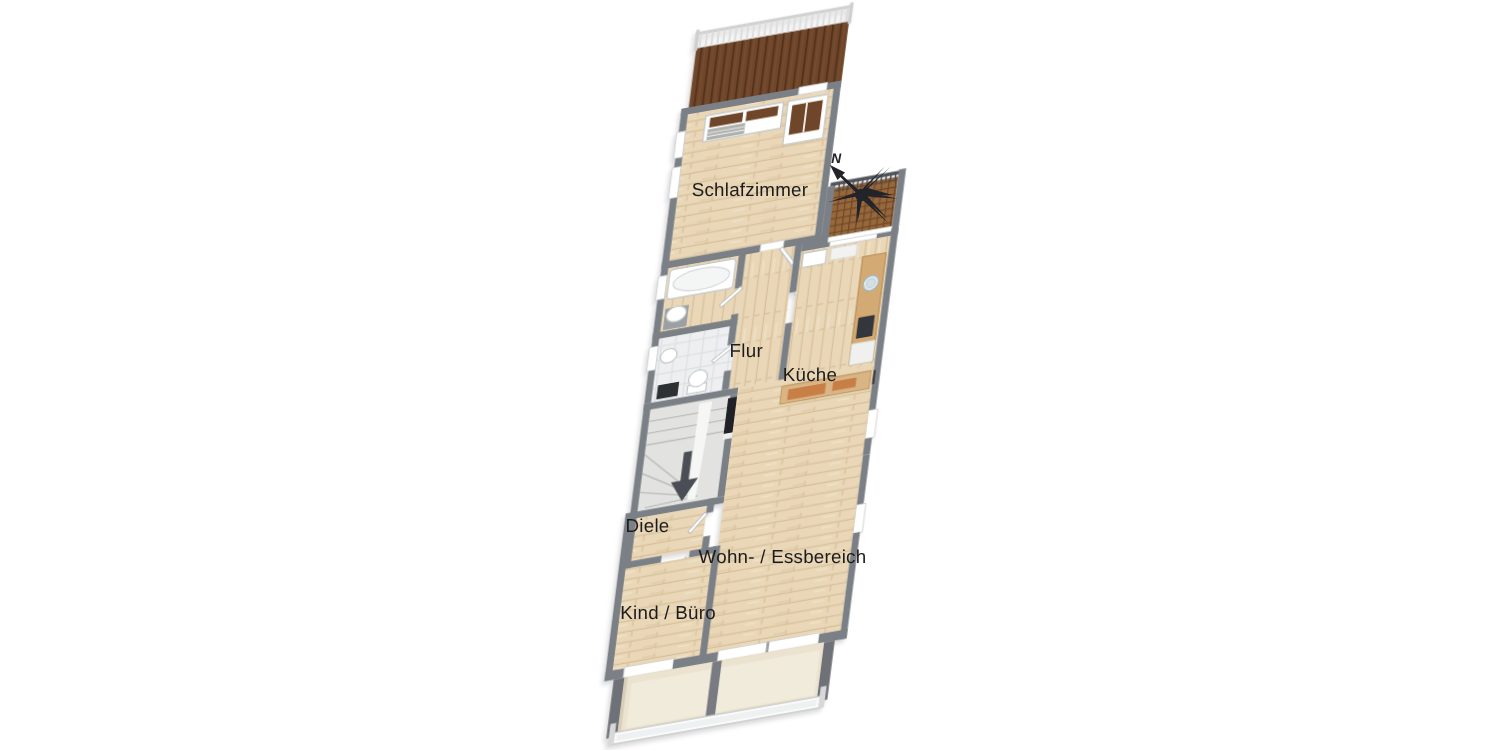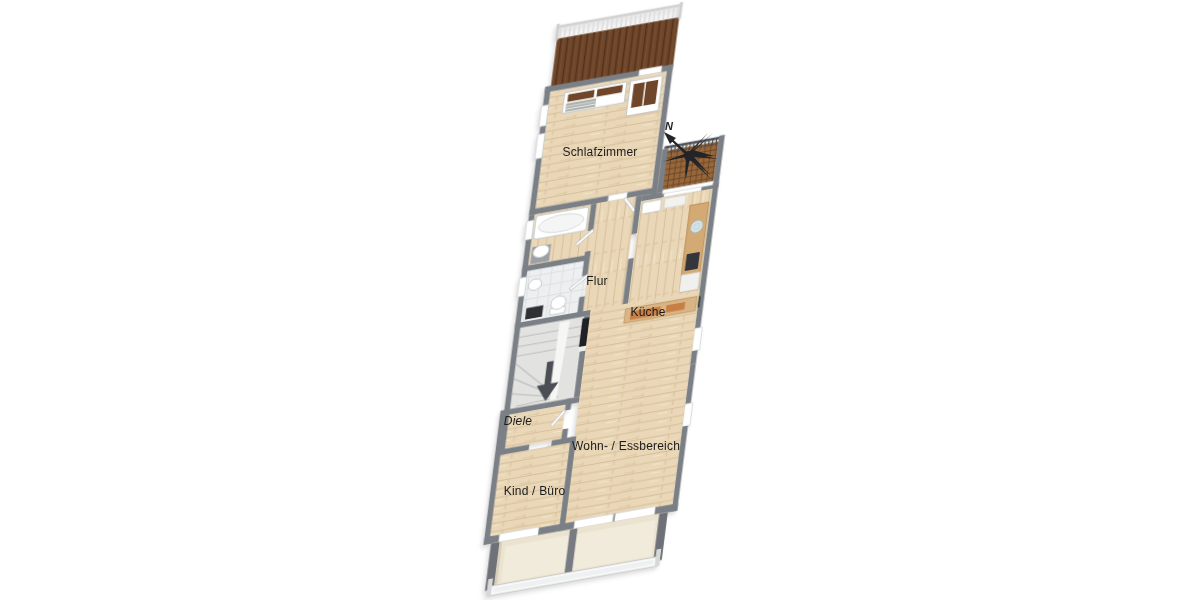--- a/index.html
+++ b/index.html
@@ -1,21 +1,21 @@
 <!DOCTYPE html>
 <html style="--wall: #7b8086; --wallDark: #6e7177; --wood: #e9d7b8; --woodLine: #d6bd96; --darkWood: #6f462a; --darkWoodLine: #4e2f1a; --lattice: #96683c; --latticeLine: #6e4524; --tile: #edeff0; --tileLine: #dcdfe1; --terrace: #ebe3cf; --terraceEdge: #d8cfba; --stairs: #e2e3e0; --counter: #d4aa74; --bench: #c77f45; --cooktop: #33373c; --fixtureStroke: #c2c6c8; --doorLeaf: #fdfdfd; --entranceDoor: #1f2126; --arrow: #4b4f55; --compass: #22242a; --label: #1b1b1b;"><head>
 <meta charset="utf-8">
 <style>
   html,body{margin:0;padding:0;background:#ffffff;}
   .stage{position:relative;width:1200px;height:600px;overflow:hidden;background:#fff;
          font-family:"Liberation Sans", sans-serif;}
   .plan-wrap{position:absolute;left:546px;top:24px;width:220px;height:620px;
              transform:matrix(0.94,-0.166,-0.12,0.945,0,0);transform-origin:0 0;
              filter:drop-shadow(-2px 3px 2px rgba(60,60,70,0.18));}
-  .room-label{position:absolute;transform:translate(-50%,-50%);font-size:12px;
+  .room-label{position:absolute;transform:translate(-50%,-50%);font-size:15px;
               color:var(--label);white-space:nowrap;letter-spacing:0.2px;}
   .compass{position:absolute;left:652px;top:112px;width:78px;height:80px;}
   
   .wall{fill:var(--wall);} .walld{fill:var(--wallDark);}
   .stairsfloor{fill:var(--stairs);}
   .counter{fill:var(--counter);stroke:#b88c52;stroke-width:1;}
   .bench{fill:var(--bench);}
   .cooktop{fill:var(--cooktop);}
   .terr{fill:var(--terrace);}
   .terredge{fill:var(--terraceEdge);}
@@ -303,23 +303,23 @@
           <rect x="17" y="582.5" width="170" height="5" fill="#eef1f1"></rect>
           <rect x="10" y="572" width="5" height="18" fill="#d8d8d8"></rect>
           <rect x="189" y="572" width="5" height="18" fill="#d8d8d8"></rect>
         </g>
       </g>
     </svg>
   </div>
 
   <div class="room-label" style="left:600px;top:152px;">Schlafzimmer</div>
   <div class="room-label" style="left:597px;top:281px;">Flur</div>
-  <div class="room-label" style="left:648px;top:312px;text-align:center;">Küche</div>
+  <div class="room-label" style="left:648px;top:300px;text-align:center;">Küche</div>
   <div class="room-label" style="left:626px;top:446px;">Wohn- / Essbereich</div>
-  <div class="room-label" style="left:518px;top:421px;font-style:italic;">Diele</div>
+  <div class="room-label" style="left:518px;top:421px;">Diele</div>
   <div class="room-label" style="left:523px;top:491px;padding-left:23px;">Kind / Büro</div>
 
   <svg class="compass" viewBox="0 0 78 80">
     <g>
       <polygon class="star" points="36,41 56,21 41,38 62,44 41,44 58,63 38,46 34,66 34,45 14,49 33,42 22,30 35,40"></polygon>
       <polygon class="star" points="37,42 61,21 40,41 66,47 39,45 59,67 36,46 33,69 34,44 10,50 33,42 18,27 36,41"></polygon>
       <circle class="star" cx="37" cy="44" r="5"></circle>
       <line x1="36" y1="43" x2="18" y2="26" stroke="var(--compass)" stroke-width="2"></line>
       <polygon class="star" points="12,20 24,26 18,32"></polygon>
       <text class="ntext" x="13" y="18">N</text>

